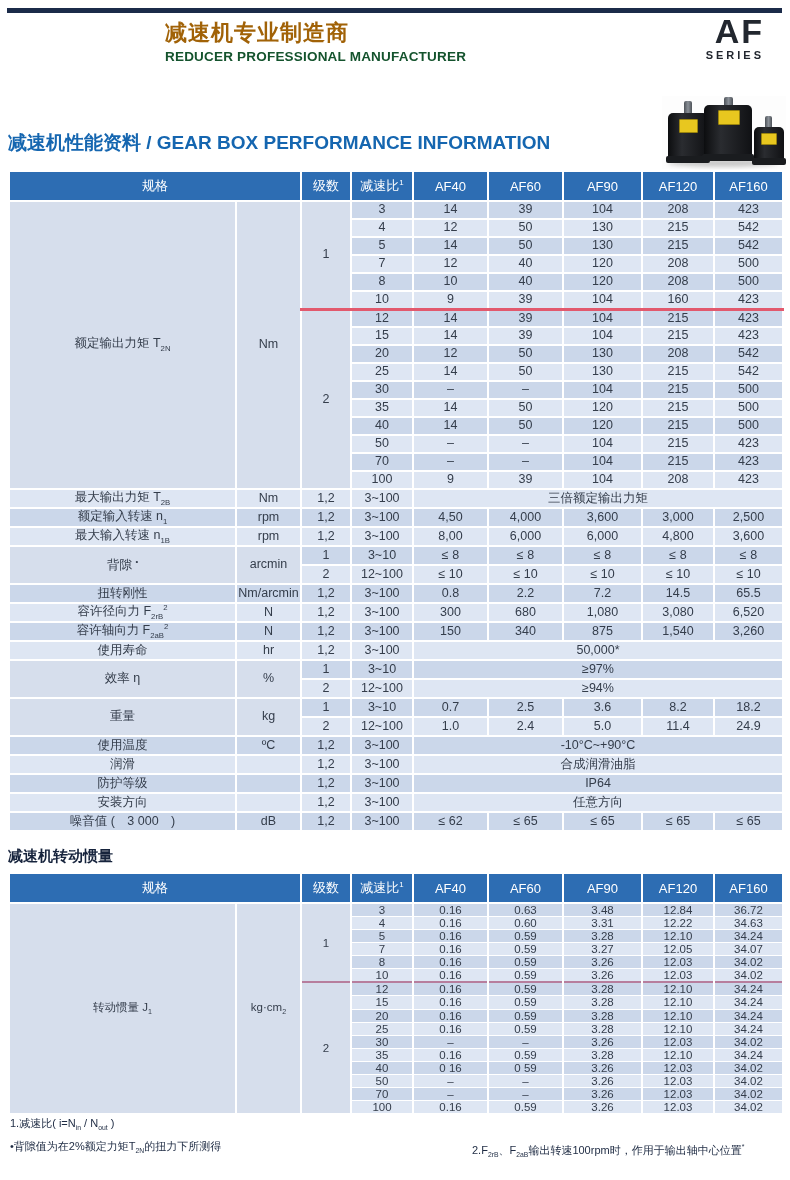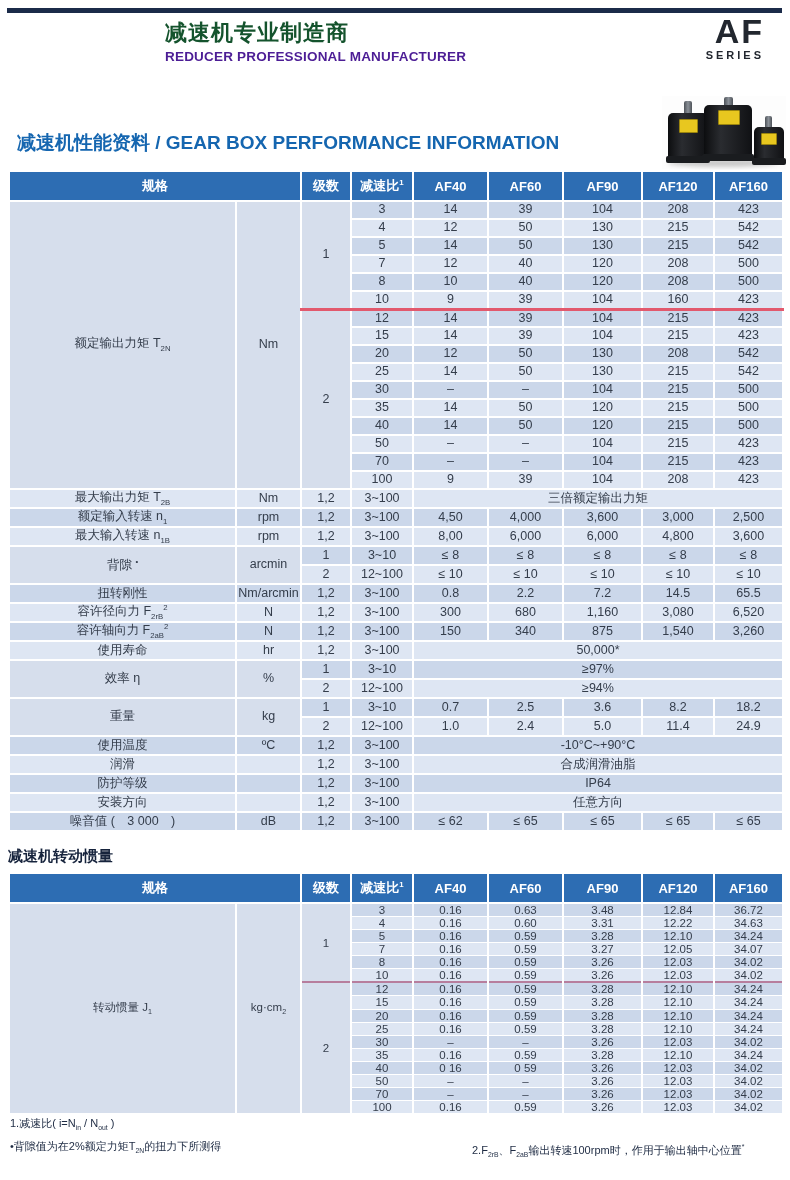--- a/index.html
+++ b/index.html
@@ -2,36 +2,36 @@
 <html><head>
 <meta charset="utf-8">
 <style>
   html,body{margin:0;padding:0;background:#ffffff;}
   .page{position:relative;width:790px;height:1180px;background:#ffffff;overflow:hidden;
         font-family:"Liberation Sans","DejaVu Sans",sans-serif;color:#2e3744;}
 
   
   .top-rule{position:absolute;left:7px;top:8px;width:775px;height:5px;background:#1b2b49;}
   .brand{position:absolute;left:165px;top:20px;}
-  .brand-cn{font-size:22px;font-weight:bold;color:#14532d;letter-spacing:1px;line-height:1.15;}
+  .brand-cn{font-size:22px;font-weight:bold;color:#a16207;letter-spacing:1px;line-height:1.15;}
   .brand-cn .heavy{font-weight:900;}
-  .brand-en{font-size:13.5px;font-weight:bold;color:#4c1d95;margin-top:4px;letter-spacing:0.2px;}
+  .brand-en{font-size:13.5px;font-weight:bold;color:#14532d;margin-top:4px;letter-spacing:0.2px;}
   .series-badge{position:absolute;right:26px;top:14px;text-align:right;color:#22272f;}
   .series-big{font-size:34px;font-weight:900;letter-spacing:2px;line-height:1;}
   .series-small{font-size:11px;font-weight:bold;letter-spacing:3px;margin-top:1px;}
 
   
   .banner{position:absolute;left:0;top:75px;width:790px;height:24px;background:#1464ae;}
   .banner-tab{position:absolute;left:0;top:0;width:160px;height:24px;background:#29a9e0;
               clip-path:polygon(0 0,142px 0,160px 100%,0 100%);}
   .banner-label{position:absolute;left:45px;top:0;line-height:24px;color:#ffffff;font-size:12.5px;}
   .banner-label b{font-weight:900;margin-right:4px;}
 
   
-  .perf-heading{position:absolute;left:17px;top:130px;font-size:19px;font-weight:bold;color:#1566b0;text-align:right;}
+  .perf-heading{position:absolute;left:8px;top:130px;font-size:19px;font-weight:bold;color:#1566b0;text-align:right;}
   .inertia-heading{position:absolute;left:8px;top:847px;font-size:15px;font-weight:bold;color:#16233c;text-align:center;}
 
   
   .photo{position:absolute;right:4px;top:96px;width:124px;height:73px;background:#fdfdfd;}
   .photo .shadow{position:absolute;left:6px;bottom:2px;width:110px;height:8px;background:#c9c9c9;
                  border-radius:50%;filter:blur(2px);}
   .gb{position:absolute;}
   .gb .body{position:absolute;left:0;bottom:0;width:100%;background:linear-gradient(90deg,#0c0d0f,#2a2c30 35%,#101114);
             border-radius:5px 5px 2px 2px;}
   .gb .flange{position:absolute;left:-2px;bottom:0;width:calc(100% + 4px);height:7px;background:#1a1c1f;border-radius:2px;}
@@ -47,21 +47,21 @@
   .gb2 .tag{left:14px;bottom:36px;width:20px;height:13px;}
   .gb3{left:92px;bottom:4px;width:30px;height:50px;z-index:3;}
   .gb3 .body{height:38px;}
   .gb3 .shaft{left:11px;bottom:38px;width:7px;height:11px;}
   .gb3 .tag{left:7px;bottom:20px;width:14px;height:10px;}
 
   
   .datatable{position:absolute;left:8px;width:774px;border-collapse:collapse;table-layout:fixed;}
   #perf-table{top:170px;}
   #inertia-table{top:872px;}
-  .datatable th{background:#2d6db3;color:#ffffff;font-size:13px;font-weight:bold;
+  .datatable th{background:#2d6db3;color:#ffffff;font-size:13px;font-weight:normal;
                 border:2px solid #ffffff;padding:0;text-align:center;}
   .datatable thead tr{height:30px;}
   .datatable td{border:2px solid #ffffff;padding:0;text-align:center;vertical-align:middle;
                 color:#343d4b;line-height:1.05;}
   #perf-table td{font-size:12.5px;}
   #inertia-table td{font-size:11.5px;border-width:1px 2px;}
   tr.r18{height:18px;} tr.r19{height:19px;} tr.r13{height:13px;}
   tr.a td{background:#cbd7ea;}
   tr.b td{background:#dee6f3;}
   .datatable td.mc{background:#d6deec;}
@@ -334,21 +334,21 @@
           <td>14.5</td>
           <td>65.5</td>
         </tr>
         <tr class="b r19">
           <td>容许径向力 F<sub>2rB</sub><sup>2</sup></td>
           <td>N</td>
           <td>1,2</td>
           <td>3~100</td>
           <td>300</td>
           <td>680</td>
-          <td>1,160</td>
+          <td>1,080</td>
           <td>3,080</td>
           <td>6,520</td>
         </tr>
         <tr class="a r19">
           <td>容许轴向力 F<sub>2aB</sub><sup>2</sup></td>
           <td>N</td>
           <td>1,2</td>
           <td>3~100</td>
           <td>150</td>
           <td>340</td>

